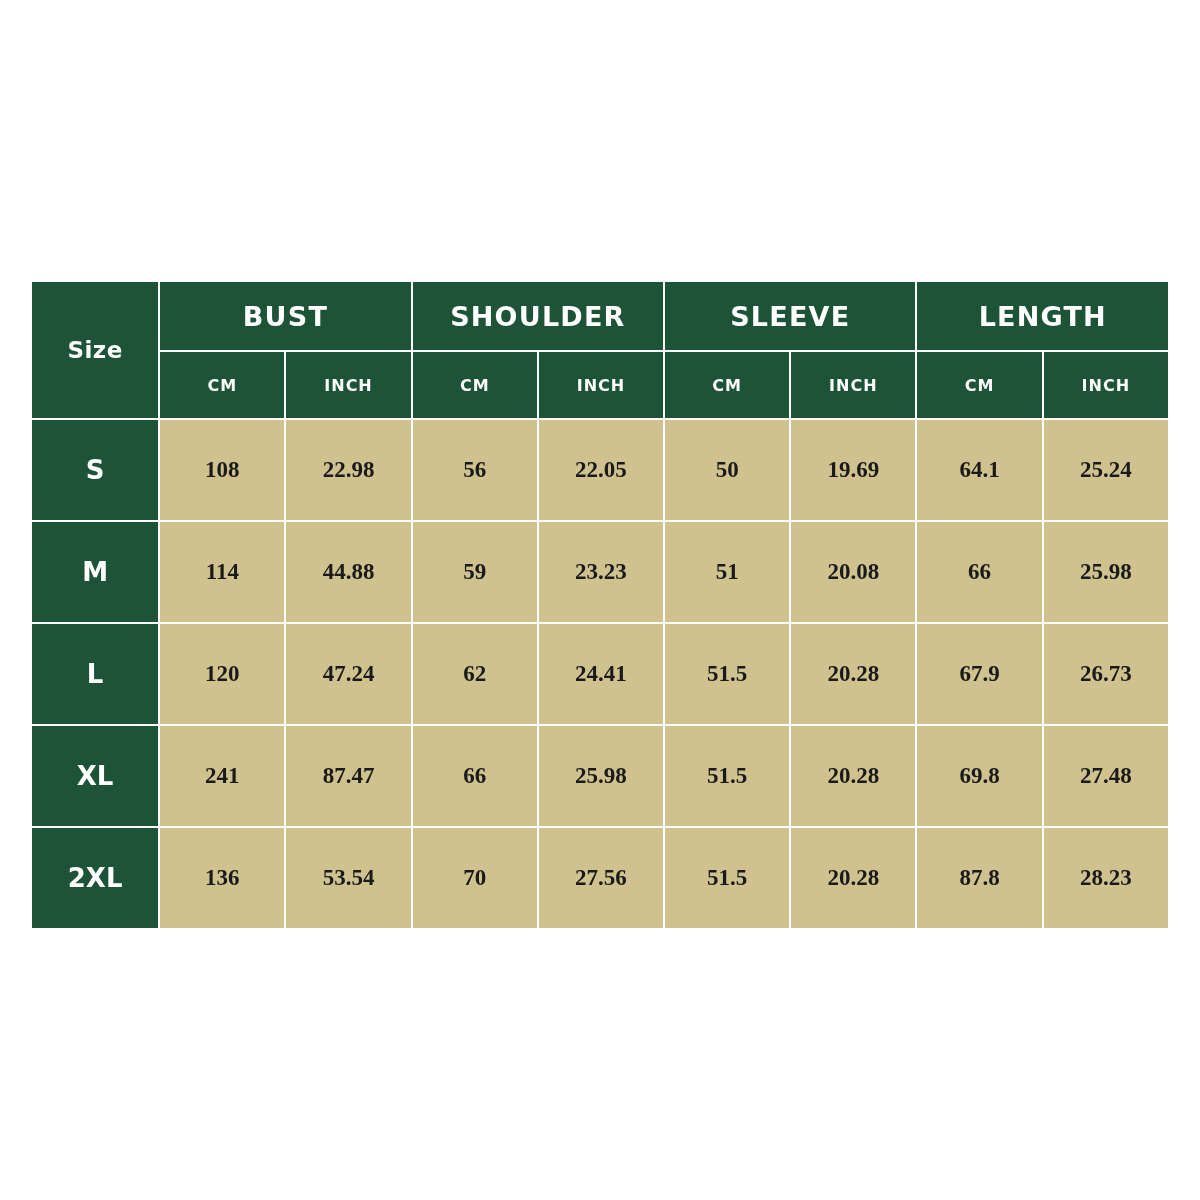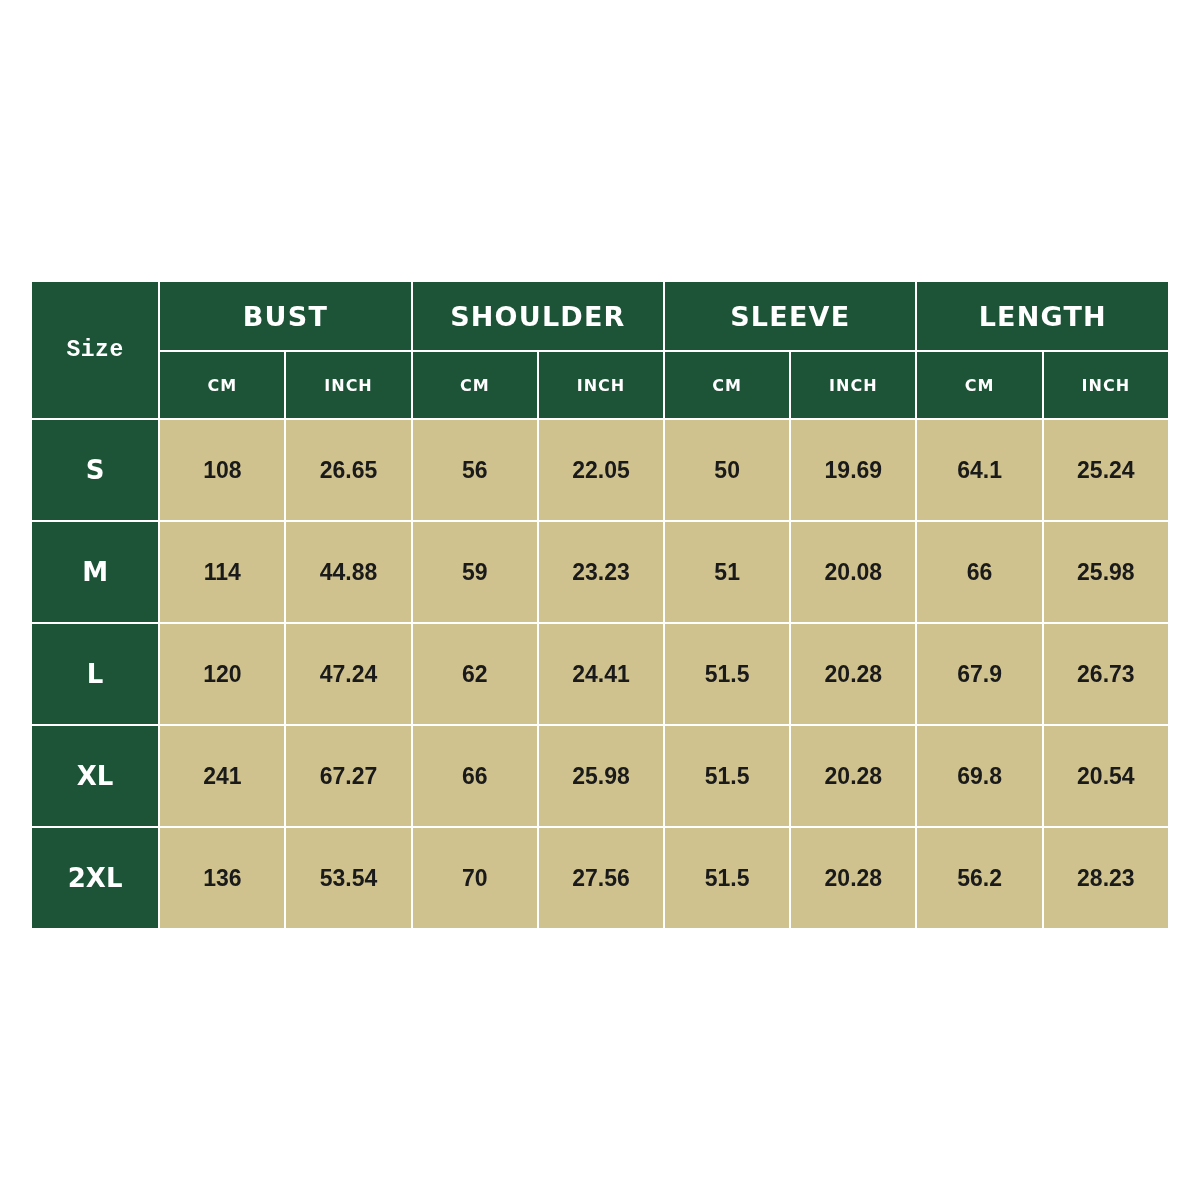--- a/index.html
+++ b/index.html
@@ -45,38 +45,37 @@
     letter-spacing: 1.2px;
   }
   .hdr-unit {
     height: 66px;
     font-size: 16px;
     letter-spacing: 1px;
   }
   .hdr-size {
     font-size: 23px;
     letter-spacing: 0.5px;
-    font-family: Liberation Mono, monospace;
   }
   
   .size-cell {
     background: #1d5438;
     color: #ffffff;
     font-weight: bold;
     font-size: 26px;
     height: 100px;
   }
   
   .data-cell {
     background: #cfc28f;
     color: #1a1a1a;
     font-weight: bold;
     font-size: 23px;
     height: 100px;
-    font-family: Liberation Sans, sans-serif;
+    font-family: Liberation Serif, serif;
   }
   col.c-size { width: 128px; }
   col.c-data { width: 126px; }
 </style>
 </head>
 <body>
 
 <div id="size-chart-wrapper">
   <table class="size-table">
     <colgroup>
@@ -106,21 +105,21 @@
         <th class="hdr hdr-unit">CM</th>
         <th class="hdr hdr-unit">INCH</th>
         <th class="hdr hdr-unit">CM</th>
         <th class="hdr hdr-unit">INCH</th>
       </tr>
     </thead>
     <tbody>
       <tr>
         <td class="size-cell">S</td>
         <td class="data-cell">108</td>
-        <td class="data-cell">26.65</td>
+        <td class="data-cell">22.98</td>
         <td class="data-cell">56</td>
         <td class="data-cell">22.05</td>
         <td class="data-cell">50</td>
         <td class="data-cell">19.69</td>
         <td class="data-cell">64.1</td>
         <td class="data-cell">25.24</td>
       </tr>
       <tr>
         <td class="size-cell">M</td>
         <td class="data-cell">114</td>
@@ -139,34 +138,34 @@
         <td class="data-cell">62</td>
         <td class="data-cell">24.41</td>
         <td class="data-cell">51.5</td>
         <td class="data-cell">20.28</td>
         <td class="data-cell">67.9</td>
         <td class="data-cell">26.73</td>
       </tr>
       <tr>
         <td class="size-cell">XL</td>
         <td class="data-cell">241</td>
-        <td class="data-cell">67.27</td>
+        <td class="data-cell">87.47</td>
         <td class="data-cell">66</td>
         <td class="data-cell">25.98</td>
         <td class="data-cell">51.5</td>
         <td class="data-cell">20.28</td>
         <td class="data-cell">69.8</td>
-        <td class="data-cell">20.54</td>
+        <td class="data-cell">27.48</td>
       </tr>
       <tr>
         <td class="size-cell">2XL</td>
         <td class="data-cell">136</td>
         <td class="data-cell">53.54</td>
         <td class="data-cell">70</td>
         <td class="data-cell">27.56</td>
         <td class="data-cell">51.5</td>
         <td class="data-cell">20.28</td>
-        <td class="data-cell">56.2</td>
+        <td class="data-cell">87.8</td>
         <td class="data-cell">28.23</td>
       </tr>
     </tbody>
   </table>
 </div>
 
 </body></html>

